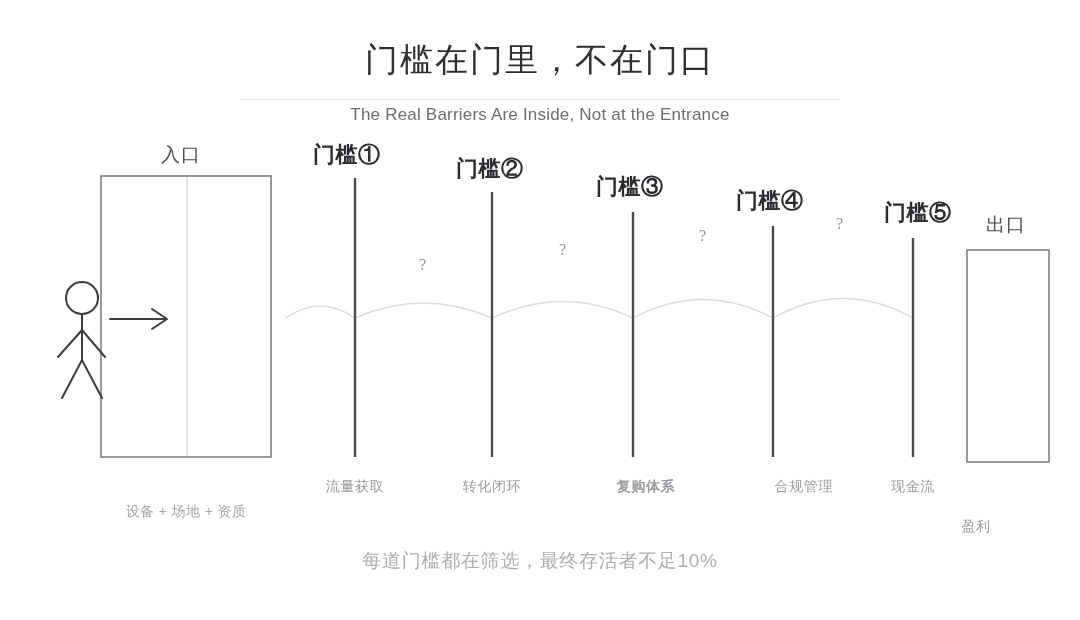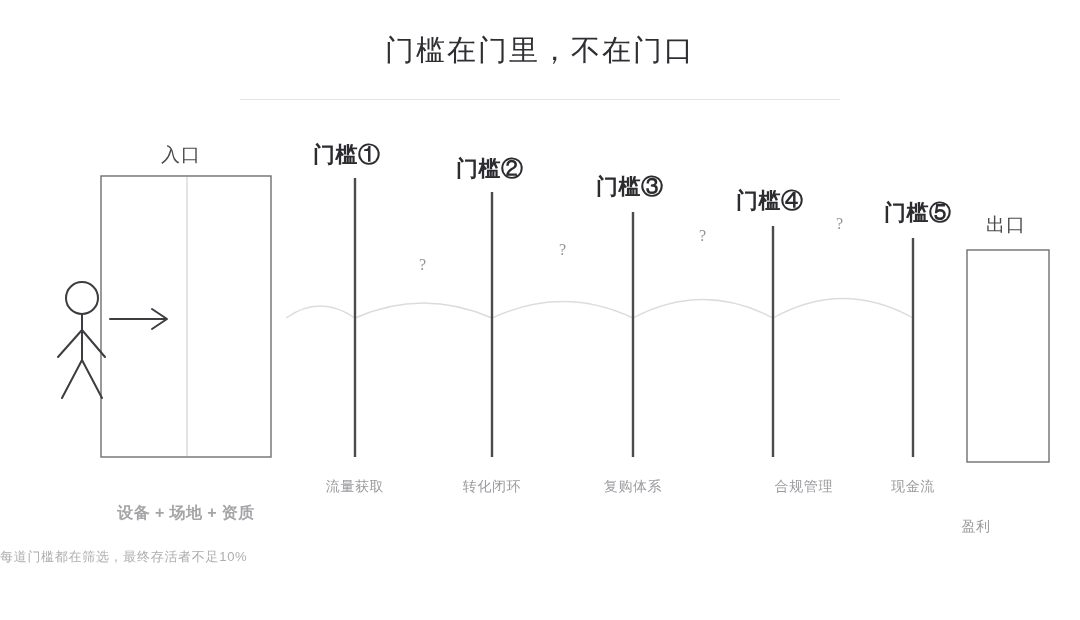--- a/index.html
+++ b/index.html
@@ -18,24 +18,24 @@
 
   
   #header {
     position: absolute;
     left: 0;
     top: 0;
     width: 1080px;
     text-align: center;
   }
   #title-cn {
-    margin: 10px;
+    margin: 18px;
     padding-top: 22px;
     font-family: "Liberation Serif", "DejaVu Serif", serif;
-    font-size: 29px;
+    font-size: 33px;
     font-weight: 400;
     letter-spacing: 2px;
     color: #2f2f33;
     line-height: 1.25;
   }
   #title-en {
     margin: 0;
     padding-top: 6px;
     font-size: 17px;
     font-weight: 400;
@@ -89,41 +89,42 @@
     font-size: 16px;
     color: #9a938c;
   }
   .sub-lbl {
     font-size: 14px;
     color: #9b9b9f;
     letter-spacing: 0.6px;
     text-align: center;
   }
   .sub-lbl-2 {
-    font-size: 16px;
+    font-size: 14px;
     color: #a5a5a9;
     letter-spacing: 0.4px;
     text-align: center;
-    font-weight: bold;
   }
   #footer-note {
     position: absolute;
     left: 0;
     top: 548px;
     width: 1080px;
-    font-size: 13px;
+    text-align: center;
+    font-size: 19px;
     color: #aeaeb2;
     letter-spacing: 0.7px;
   }
 </style>
 </head>
 <body>
 
 <div id="header">
   <h1 id="title-cn">门槛在门里，不在门口</h1>
+  <div id="title-en">The Real Barriers Are Inside, Not at the Entrance</div>
 </div>
 <div id="header-divider"></div>
 
 <div id="stage">
   <svg width="1080" height="620" viewBox="0 0 1080 620" xmlns="http://www.w3.org/2000/svg">
 
     <g>
       <rect x="101" y="176" width="170" height="281" fill="#ffffff" stroke="#6f6f74" stroke-width="1.4"></rect>
       <line x1="187" y1="177" x2="187" y2="456" stroke="#d2d2d6" stroke-width="1.2"></line>
     </g>
@@ -172,20 +173,20 @@
 
   <div class="lbl qmark" style="left:419px; top:256px;">?</div>
   <div class="lbl qmark" style="left:559px; top:241px;">?</div>
   <div class="lbl qmark" style="left:699px; top:227px;">?</div>
   <div class="lbl qmark" style="left:836px; top:215px;">?</div>
 
   <div class="lbl sub-lbl-2" style="left:106px; top:503px; width:160px;">设备 + 场地 + 资质</div>
 
   <div class="lbl sub-lbl" style="left:295px; top:478px; width:120px;">流量获取</div>
   <div class="lbl sub-lbl" style="left:432px; top:478px; width:120px;">转化闭环</div>
-  <div class="lbl sub-lbl" style="left:573px; top:478px; width:120px;">复购体系</div>
+  <div class="lbl sub-lbl" style="left:586px; top:478px; width:120px;font-weight:bold;">复购体系</div>
   <div class="lbl sub-lbl" style="left:713px; top:478px; width:120px;text-align:right;">合规管理</div>
   <div class="lbl sub-lbl" style="left:853px; top:478px; width:120px;">现金流</div>
 
   <div class="lbl sub-lbl" style="left:916px; top:518px; width:120px;">盈利</div>
 </div>
 
 <div id="footer-note">每道门槛都在筛选，最终存活者不足10%</div>
 
 </body></html>

